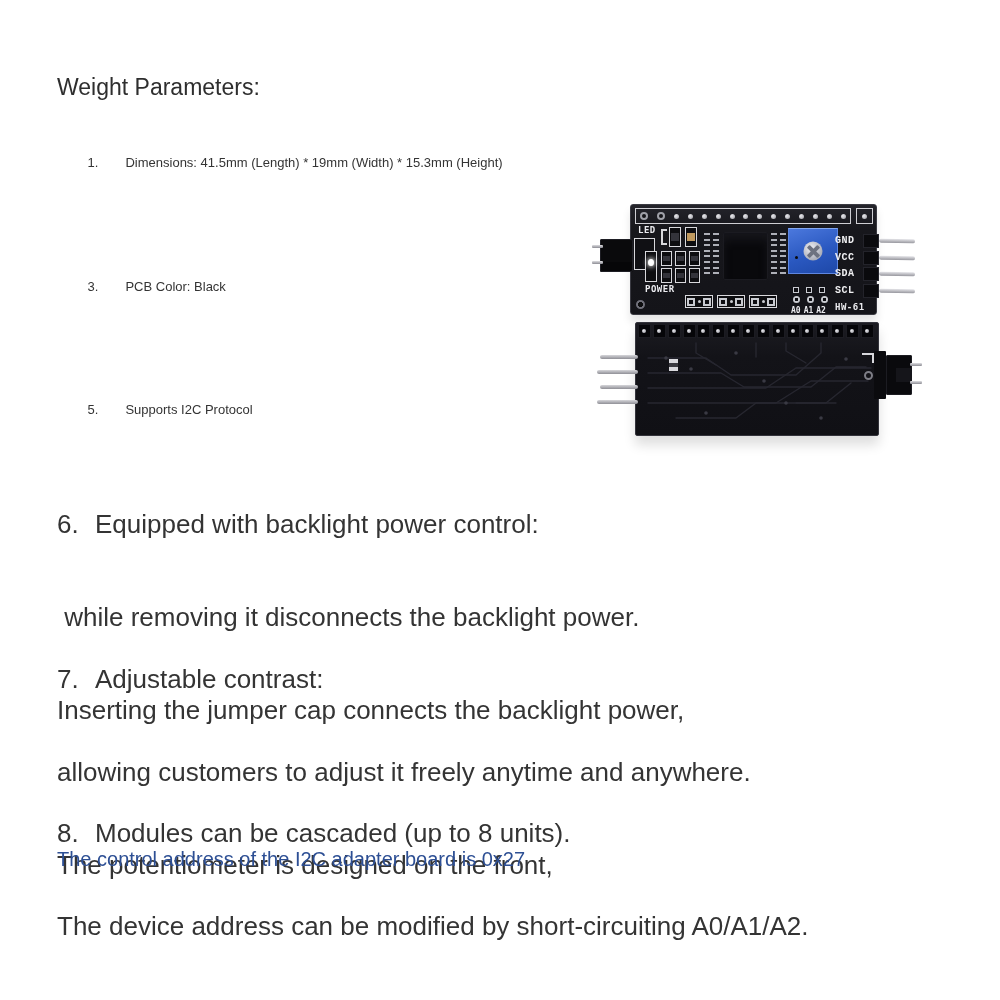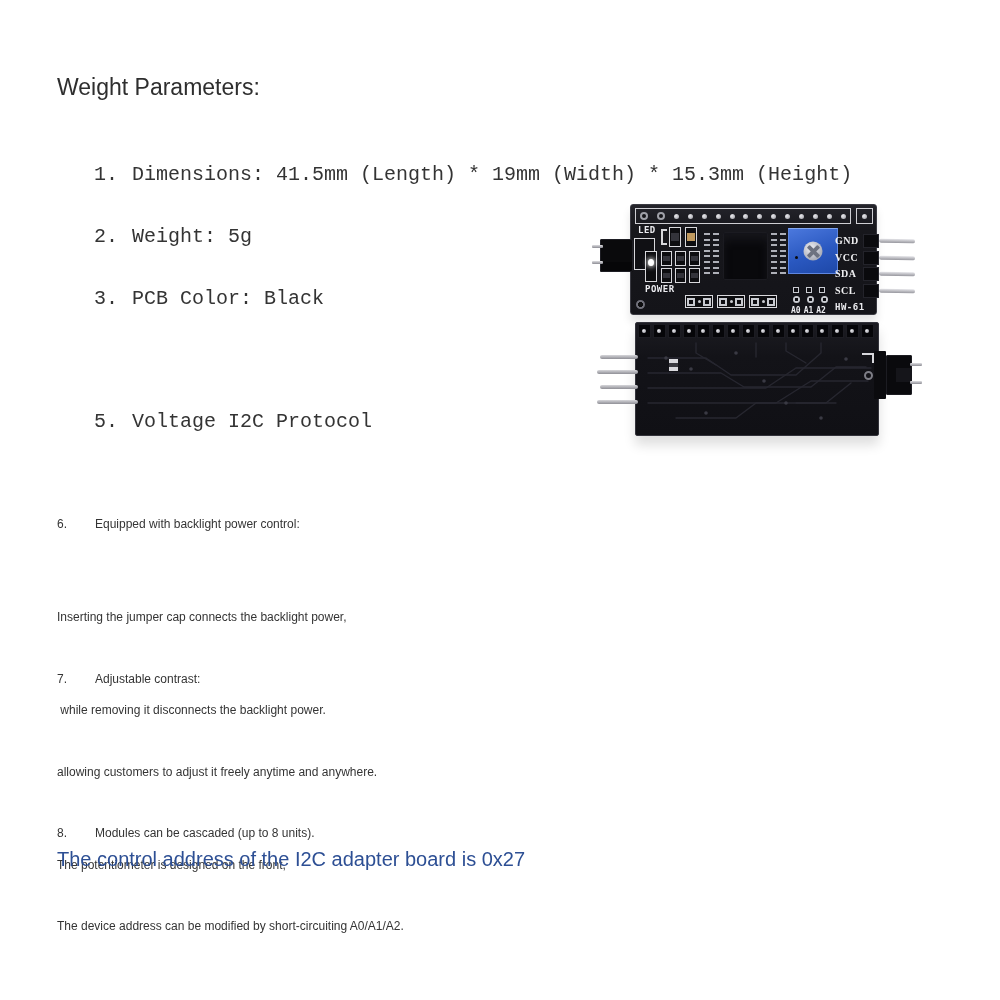--- a/index.html
+++ b/index.html
@@ -1,23 +1,23 @@
 <!DOCTYPE html>
 <html><head>
 <meta charset="utf-8">
 <style>
   html,body{margin:0;padding:0;background:#ffffff;}
   .page{position:relative;width:1000px;height:1000px;background:#ffffff;overflow:hidden;
         font-family:"Liberation Sans","DejaVu Sans",sans-serif;color:#343434;}
 
   .title{position:absolute;left:57px;top:74px;font-size:23px;color:#2e2e2e;}
 
-  .list-item{position:absolute;left:46px;font-size:20px;white-space:pre-wrap;font-family:Liberation Mono, monospace;}
+  .list-item{position:absolute;left:73px;font-size:13px;white-space:pre-wrap;}
   .list-item .num{display:inline-block;width:38px;}
-  .para{position:absolute;left:57px;font-size:12px;line-height:31px;white-space:pre-wrap;}
+  .para{position:absolute;left:57px;font-size:26px;line-height:31px;white-space:pre-wrap;}
   .para .num{display:inline-block;width:38px;}
   .footnote{position:absolute;left:57px;top:848px;font-size:20px;color:#2d4f94;}
 
   
   .photo-wrap{position:absolute;left:0;top:0;width:1000px;height:1000px;pointer-events:none;}
   .silk{position:absolute;color:#ececf0;font-family:"DejaVu Sans Mono",monospace;font-weight:bold;letter-spacing:.5px;}
 
   
   .pcb-front{position:absolute;left:630px;top:204px;width:245px;height:109px;
     background:linear-gradient(180deg,#24242b,#17171c 22%,#141419);border:1px solid #3a3a42;
@@ -69,21 +69,21 @@
     border:1px solid #5e86e0;border-top-color:#85a7ee;box-sizing:border-box;}
   .pot-screw{position:absolute;left:50%;top:50%;width:19px;height:19px;transform:translate(-50%,-50%);
     border-radius:50%;background:radial-gradient(circle at 40% 35%,#f0f0f4,#b9bcc6 55%,#8f93a0);}
   .pot-screw::before,.pot-screw::after{content:"";position:absolute;left:50%;top:50%;background:#6d7280;border-radius:1px;}
   .pot-screw::before{width:15px;height:4px;transform:translate(-50%,-50%) rotate(45deg);}
   .pot-screw::after{width:4px;height:15px;transform:translate(-50%,-50%) rotate(45deg);}
   .pot-dot{position:absolute;left:6px;top:27px;width:3px;height:3px;border-radius:50%;background:#0a0a0c;}
 
   .rpin-row{position:absolute;left:204px;width:80px;height:14px;}
   .rpin-row .plabel{position:absolute;left:0;top:0;font-size:10px;font-weight:bold;color:#f0f0f2;
-    font-family:Liberation Serif, serif;letter-spacing:.5px;}
+    font-family:Liberation Mono, monospace;letter-spacing:.5px;}
   .rpin-row .hcell{position:absolute;left:28px;top:-1px;width:16px;height:14px;background:#0a0a0d;box-shadow:inset 0 0 0 1px #23232a;}
   .rpin-row .pbar{position:absolute;left:44px;top:4px;width:36px;height:4px;border-radius:2px;
     background:linear-gradient(#e4e4e8,#97979e);transform:rotate(1.2deg);}
   .rr1{top:30px;} .rr2{top:47px;} .rr3{top:63px;} .rr4{top:80px;}
 
   .jgroup{position:absolute;top:90px;width:28px;height:13px;border:1px solid #d8d8dc;background:#0d0d10;
     box-sizing:border-box;display:flex;align-items:center;justify-content:space-between;padding:0 1px;}
   .jg1{left:54px;} .jg2{left:86px;} .jg3{left:118px;}
   .jcell{width:8px;height:8px;border:2px solid #c9cbd1;background:#0e0e12;box-sizing:border-box;}
   .jmid{width:3px;height:3px;border-radius:50%;background:#c9cbd1;}
@@ -123,34 +123,31 @@
 </head>
 <body>
 
 <div class="page">
 
   <div class="title">Weight Parameters:</div>
 
   <div class="list-item" style="top:140px">
     <span class="num">1.</span><span>Dimensions: 41.5mm (Length) * 19mm (Width) * 15.3mm (Height)</span>
   </div>
-  <div class="list-item" style="top:202px">
-    <span class="num">2.</span><span>Weight: 5g</span>
-  </div>
   <div class="list-item" style="top:264px">
     <span class="num">3.</span><span>PCB Color: Black</span>
   </div>
   <div class="list-item" style="top:387px">
-    <span class="num">5.</span><span>Voltage I2C Protocol</span>
+    <span class="num">5.</span><span>Supports I2C Protocol</span>
   </div>
 
   <div class="para" style="top:447px">
     <div><span class="num">6.</span><span>Equipped with backlight power control:</span></div>
+    <div> while removing it disconnects the backlight power.</div>
     <div>Inserting the jumper cap connects the backlight power,</div>
-    <div> while removing it disconnects the backlight power.</div>
   </div>
 
   <div class="para" style="top:602px">
     <div><span class="num">7.</span><span>Adjustable contrast:</span></div>
     <div>allowing customers to adjust it freely anytime and anywhere.</div>
     <div>The potentiometer is designed on the front,</div>
   </div>
 
   <div class="para" style="top:756px">
     <div><span class="num">8.</span><span>Modules can be cascaded (up to 8 units).</span></div>

